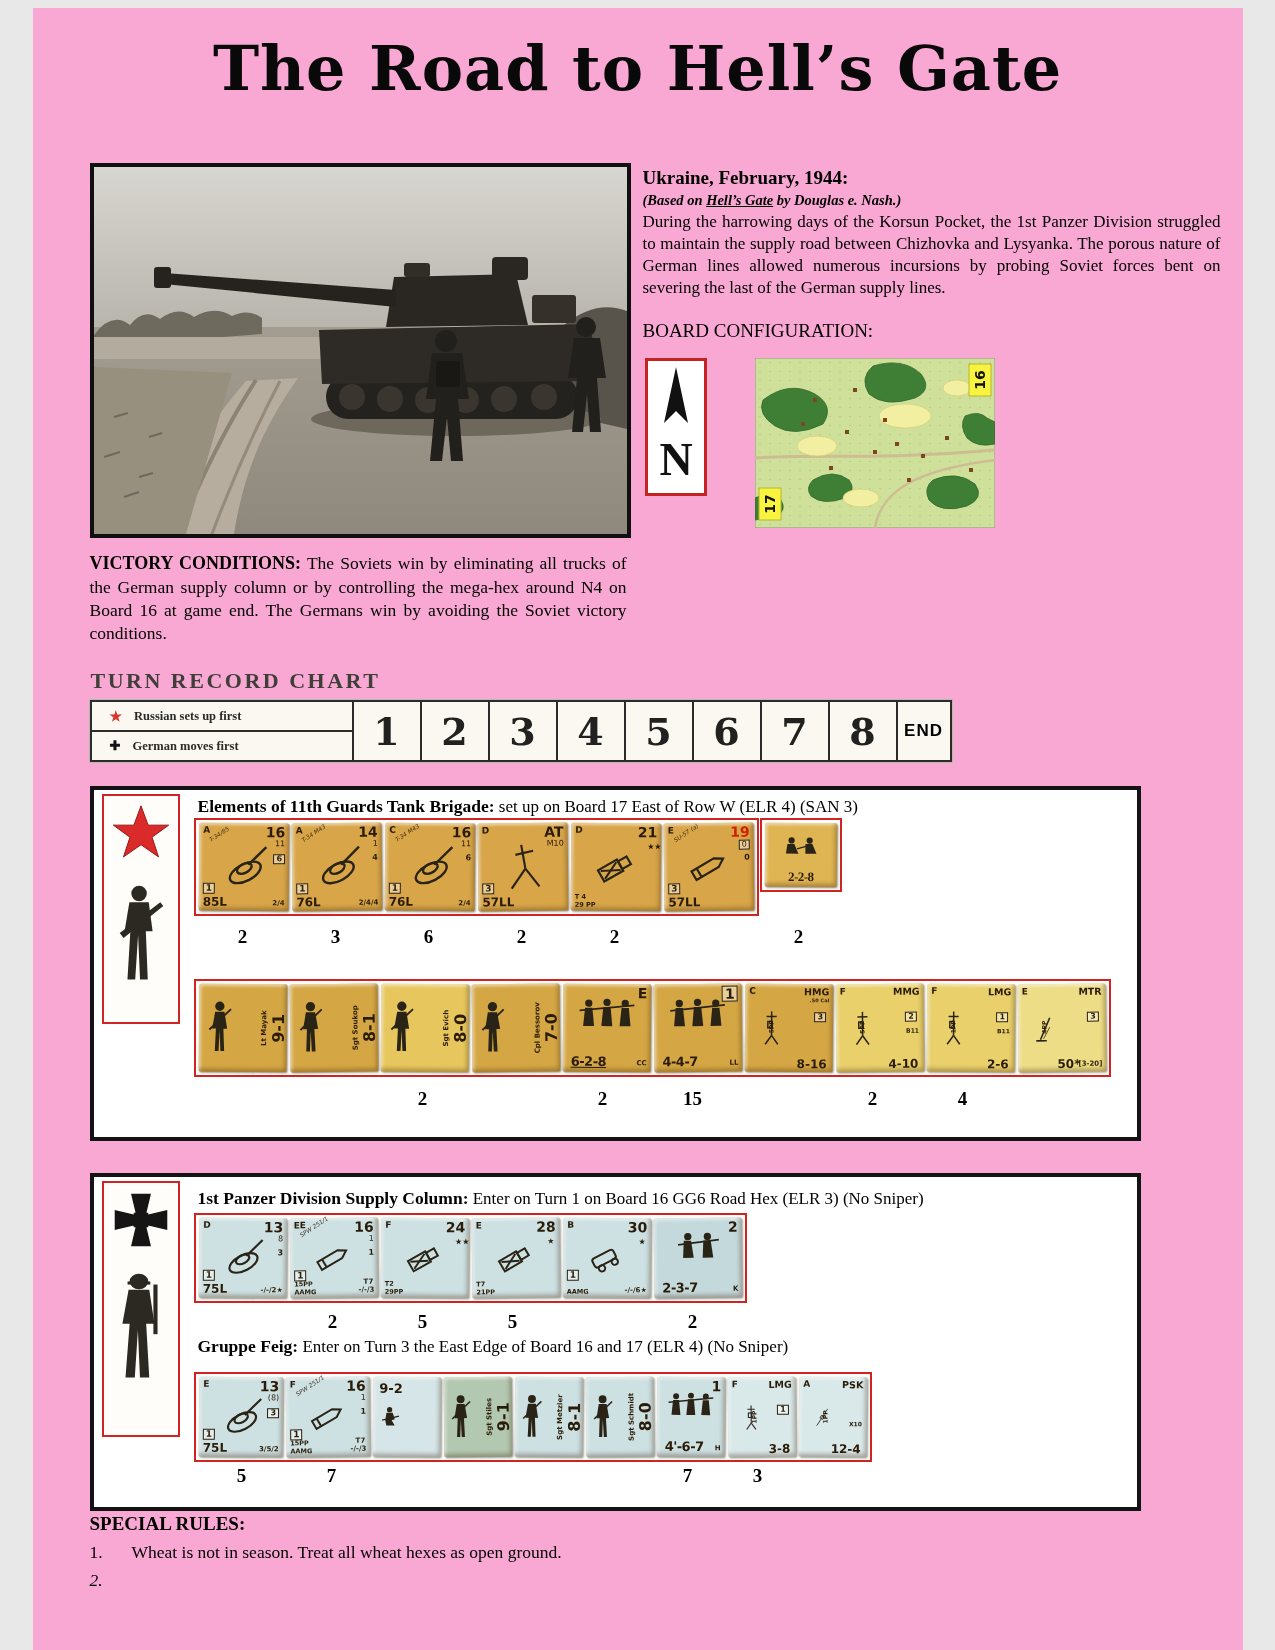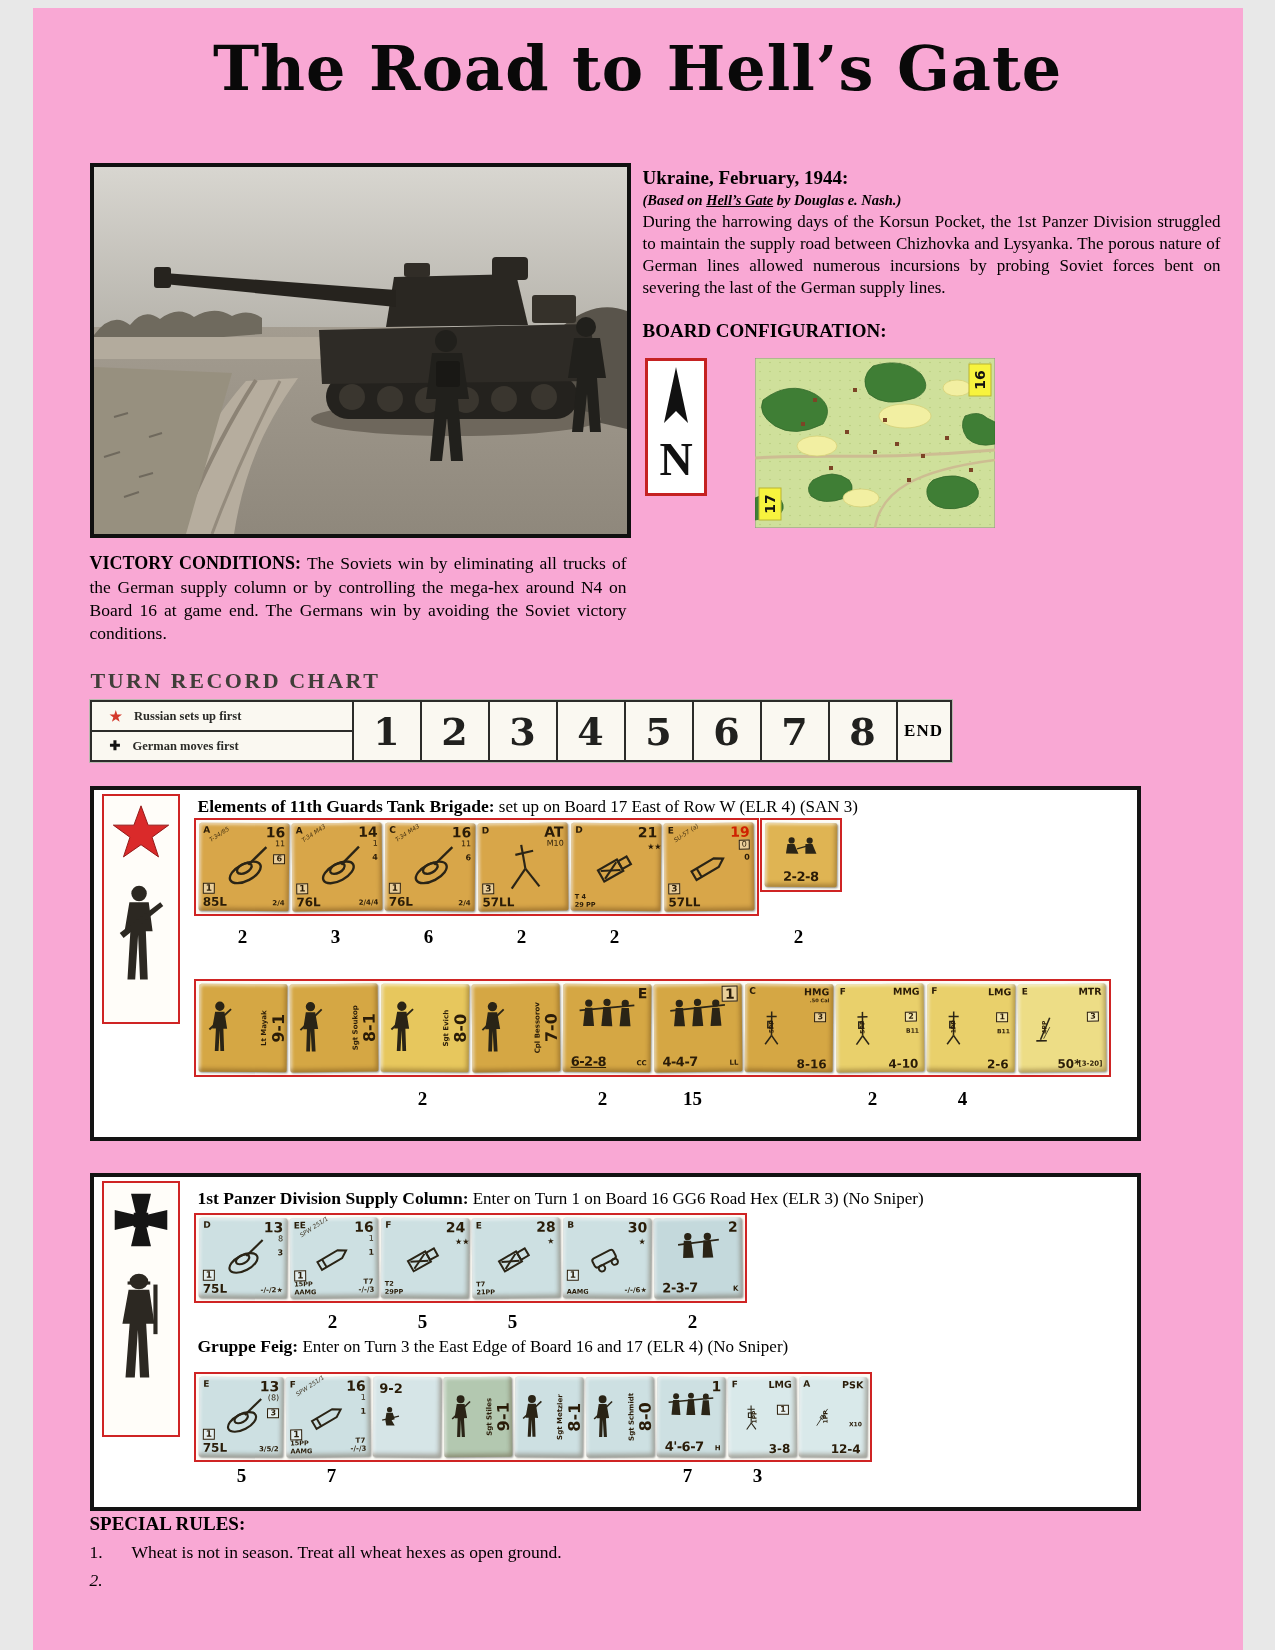--- a/index.html
+++ b/index.html
@@ -12,21 +12,21 @@
   
   .photo{position:absolute;left:57px;top:155px;width:533px;height:367px;border:4px solid #101010;background:#b9b6ae}
   .photo svg{display:block;width:100%;height:100%}
 
   
   .rightcol{position:absolute;left:610px;top:158px;width:578px;font-size:17px;line-height:1.3}
   .uk-head{font-weight:bold;font-size:19px}
   .based{font-weight:bold;font-style:italic;font-size:14.5px;margin-bottom:1px}
   .rc-para{text-align:justify;margin:0}
   .rc-para.second{margin-top:22px}
-  .bc-head{font-weight:bold;font-size:19px;margin-top:20px}
+  .bc-head{font-weight:normal;font-size:19px;margin-top:20px}
   .board-row{display:flex;margin-top:14px;align-items:flex-start}
   .compass{width:56px;height:132px;border:3px solid #c52222;background:#fff;margin-left:2px}
   .compass svg{display:block;width:100%;height:100%}
   .map{margin-left:48px;width:240px;height:170px}
   .map svg{display:block;width:100%;height:100%}
 
   
   .victory{position:absolute;left:57px;top:544px;width:537px;font-size:17.5px;line-height:1.32;text-align:justify}
   .victory b{font-size:18px}
 
@@ -35,21 +35,21 @@
   .trc{position:absolute;left:57px;top:692px;width:858px;height:58px;background:#faf8f1;
        border:2px solid #2c2c2a;display:flex;box-shadow:0 0 0 1px #b9b7ae}
   .trc-left{width:260px;border-right:2px solid #2c2c2a;display:flex;flex-direction:column}
   .trc-row{flex:1;display:flex;align-items:center;padding-left:18px;gap:12px;font-weight:bold;font-size:12.5px;color:#2b2b28}
   .trc-row + .trc-row{border-top:2px solid #2c2c2a}
   .trc-star{color:#d4392b;font-size:14px}
   .trc-cross{color:#131313;font-size:13px}
   .trc-cell{width:66px;border-right:2px solid #2c2c2a;display:flex;align-items:center;justify-content:center;
             font-family:"DejaVu Serif",serif;font-weight:bold;font-size:38px;color:#21211f}
   .trc-end{flex:1;display:flex;align-items:center;justify-content:center;
-           font-family:Liberation Serif, serif;font-weight:bold;font-size:17px;letter-spacing:1px}
+           font-family:Liberation Sans, sans-serif;font-weight:bold;font-size:17px;letter-spacing:1px}
 
   
   .forcebox{position:absolute;left:57px;width:1043px;border:4px solid #131313;background:#fff}
   #sovbox{top:778px;height:347px}
   #gerbox{top:1165px;height:330px}
   .emblem{position:absolute;left:8px;top:4px;width:74px;border:2px solid #cf2424;background:#fffdf9;
           display:flex;flex-direction:column;align-items:center;padding-top:8px;gap:10px}
   #sovbox .emblem{height:218px}
   #gerbox .emblem{height:244px}
   .fb-h{position:absolute;left:104px;font-size:17px;white-space:nowrap}
@@ -377,21 +377,21 @@
           <span class="c-tl">E</span>
           <span class="c-tr red">19</span>
           <span class="c-name">SU-57 (a)</span>
           <span class="c-r1 c-box">0</span>
           <span class="c-r2">0</span>
           <span class="c-lbox c-box">3</span>
           <span class="c-bl">57LL</span>
         </div>
       </div>
     <div class="strip" id="sov-crew-host" style="left:666px;top:28px">
-        <div class="ctr crew" style="background: rgb(223, 180, 83);">
+        <div class="ctr crew" style="background: rgb(223, 180, 83); font-family: Liberation Serif, serif;">
           <span class="cicon">
             <svg viewBox="0 0 64 36" fill="currentColor">
               <circle cx="18" cy="8" r="4.5"></circle>
               <path d="M12 13 h10 l6 14 h-18 z"></path>
               <circle cx="44" cy="8" r="4.5"></circle>
               <path d="M38 13 h10 l6 14 h-16 z"></path>
               <line x1="26" y1="20" x2="40" y2="16" stroke="currentColor" stroke-width="2"></line>
             </svg>
           </span>
           <span class="c-fp">2-2-8</span>

